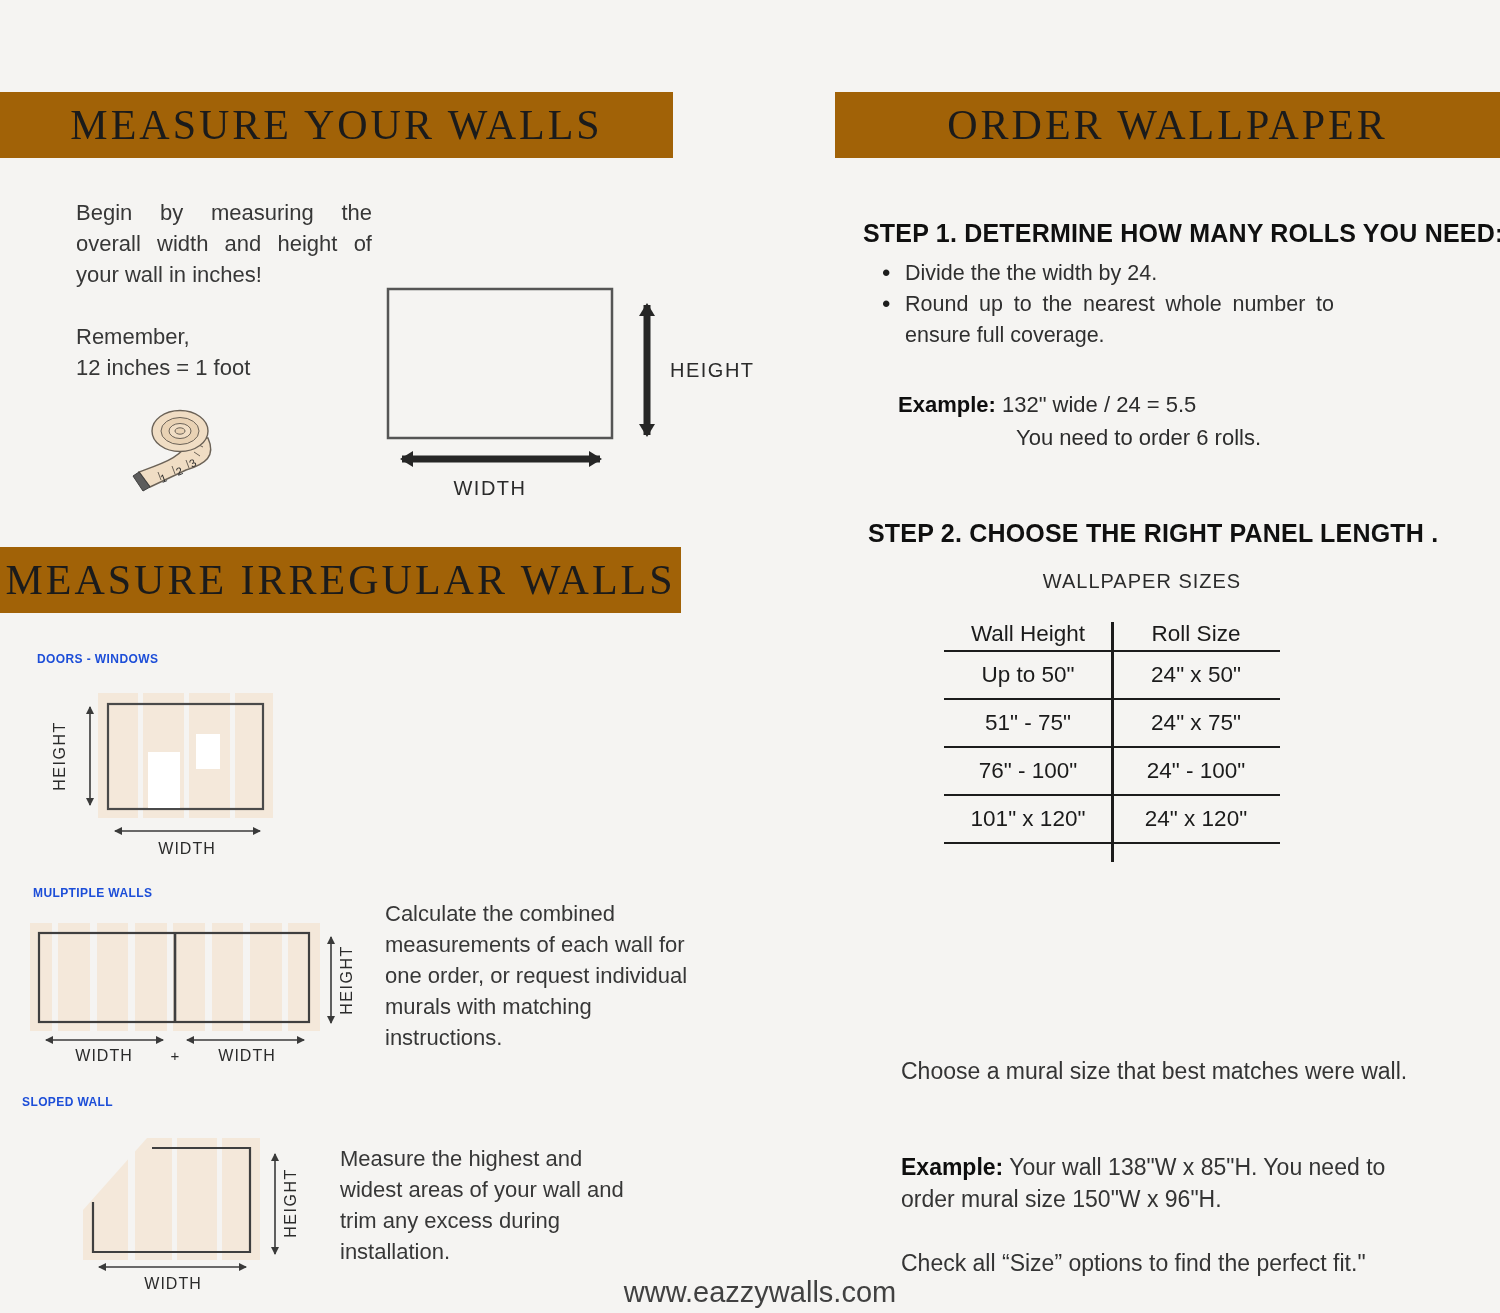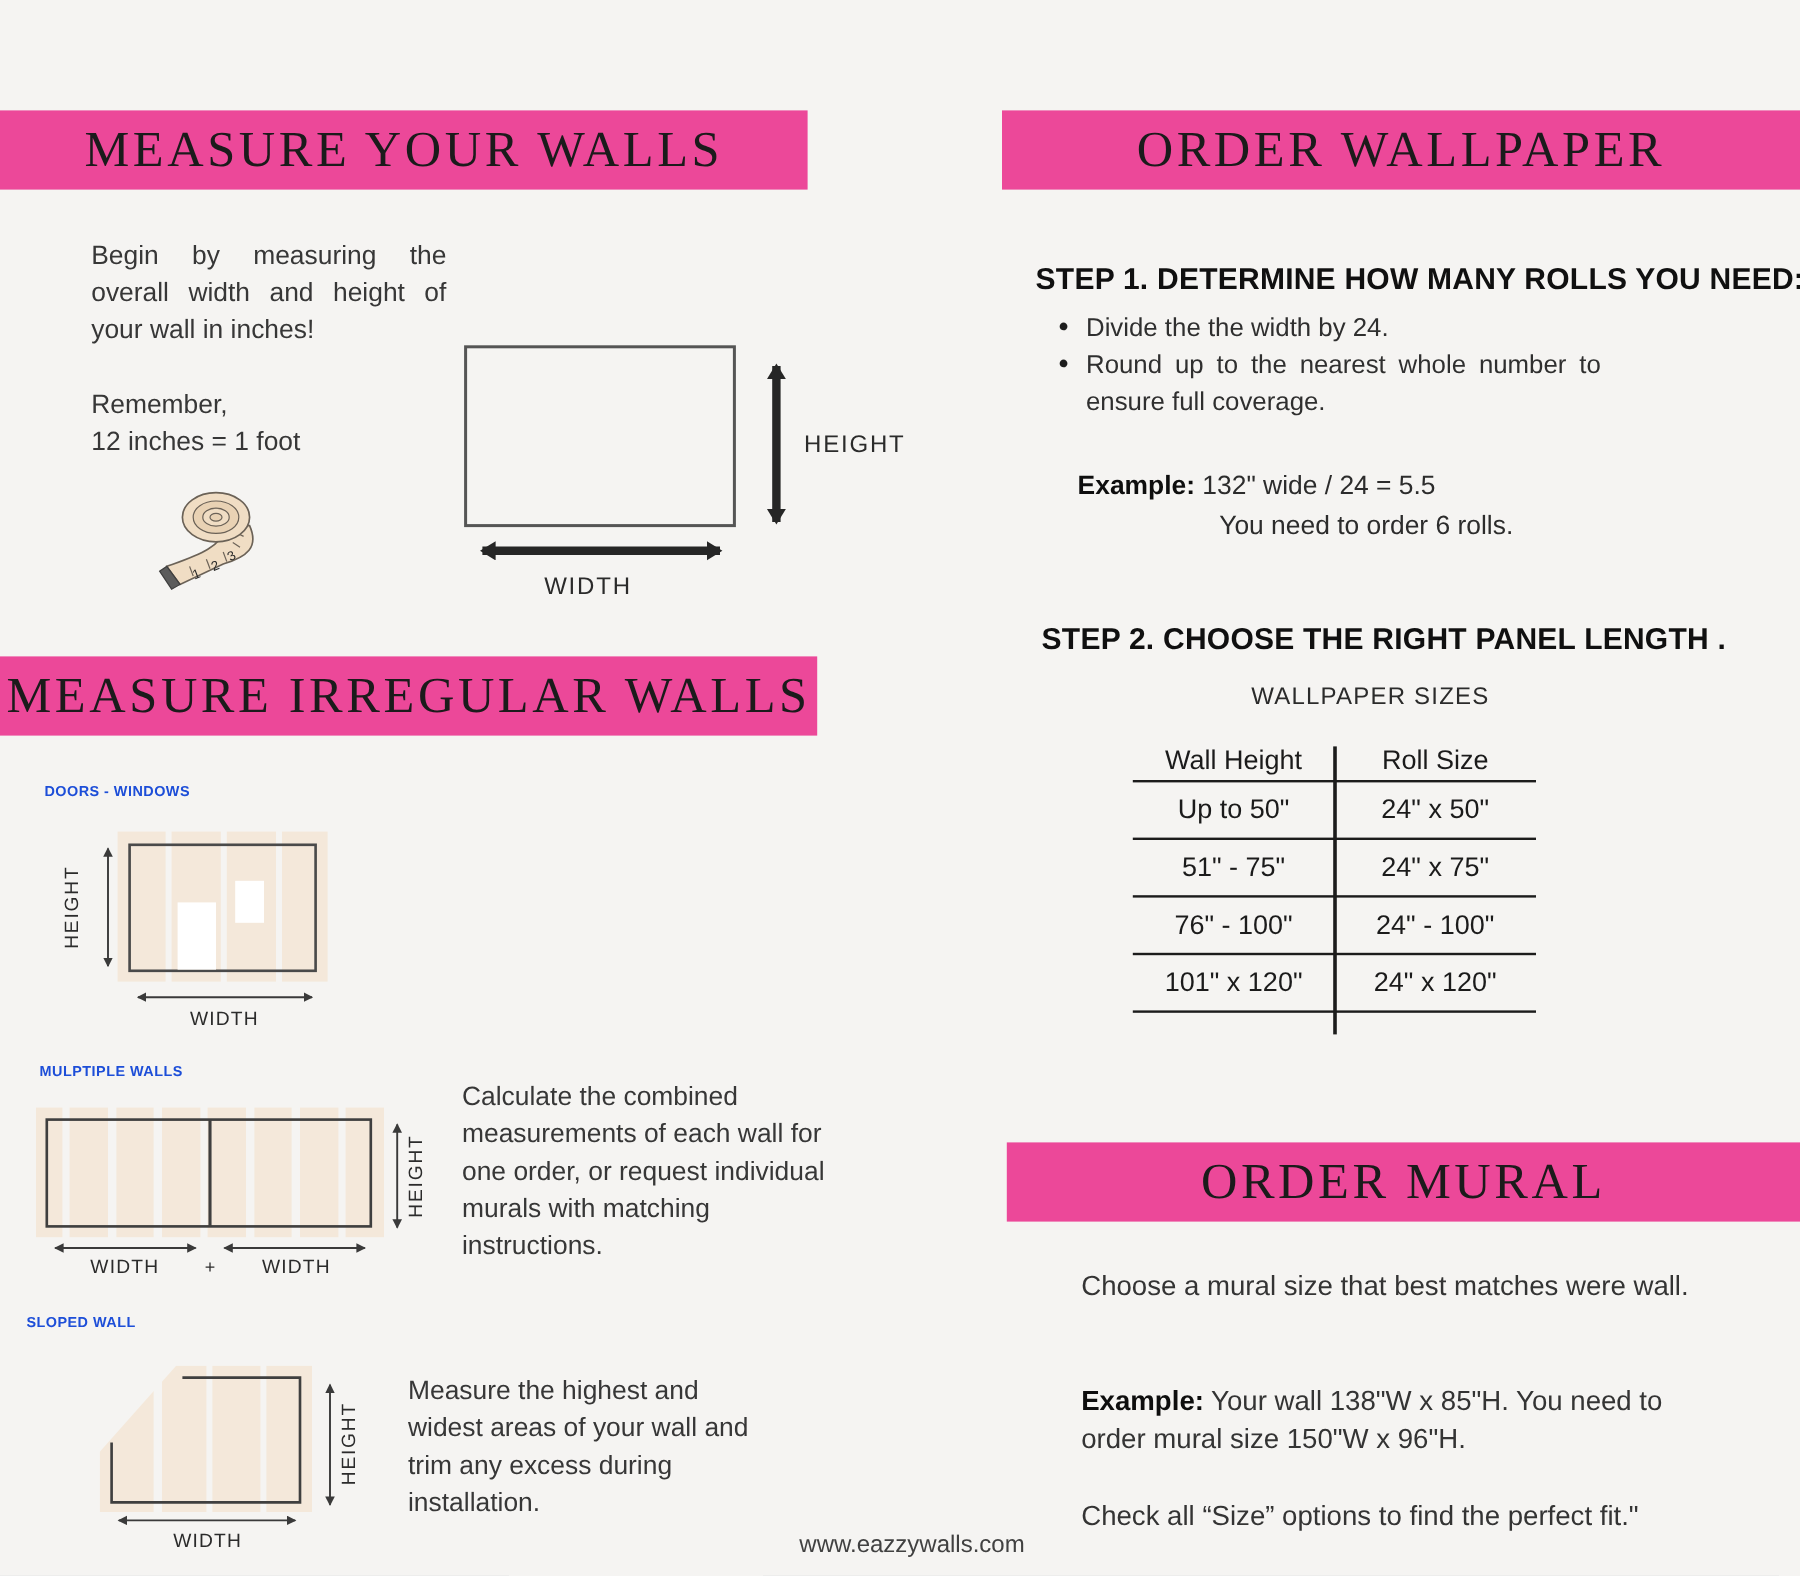--- a/index.html
+++ b/index.html
@@ -2,21 +2,21 @@
 <html><head>
 <meta charset="utf-8">
 <style>
   html,body { margin:0; padding:0; background:#e8e8e8; }
   .page {
     position:relative; width:1500px; height:1313px;
     background:#f5f4f2; overflow:hidden;
     font-family:"Liberation Sans", sans-serif; color:#3b3b3b;
   }
   .banner {
-    position:absolute; background:#ec4899;
+    position:absolute; background:#a16207;
     display:flex; align-items:center; justify-content:center;
     font-family:"Liberation Serif", serif; font-weight:400;
     font-size:42px; letter-spacing:3px; color:#1b1b1b;
     white-space:nowrap;
   }
   .para { position:absolute; font-size:22px; line-height:31px; color:#373737; }
   .justify { text-align:justify; }
   .sublabel {
     position:absolute; font-weight:bold; font-size:12px; letter-spacing:0.4px;
     color:#1d4ed8; text-align:left; white-space:nowrap;
@@ -41,21 +41,21 @@
   .wp-table { position:absolute; left:944px; top:617px; width:336px; font-size:22.5px; color:#1b1b1b; }
   .wp-row { display:flex; height:46px; align-items:center; border-top:2px solid #1c1c1c; }
   .wp-row.wp-header { border-top:none; height:33px; }
   .wp-row.wp-last { border-bottom:2px solid #1c1c1c; }
   .wp-cell { flex:1; text-align:center; white-space:nowrap; }
   .wp-vline { position:absolute; left:calc(50% - 1px); top:5px; height:240px; width:2.5px; background:#1c1c1c; }
   .mural-para { position:absolute; font-size:23px; line-height:31.5px; color:#343434; }
   .mural-para .lbl { font-weight:bold; color:#0e0e0e; }
   .footer {
     position:absolute; left:600px; top:1276px; width:320px; text-align:center;
-    font-size:20px; color:#414141;
+    font-size:29px; color:#414141;
   }
   .diag { position:absolute; }
   .diag text {
     font-family:"Liberation Sans", sans-serif; fill:#2b2b2b;
   }
   .nowrap { white-space:nowrap; }
 </style>
 </head>
 <body>
 
@@ -229,23 +229,20 @@
     <div class="wp-row">
       <div class="wp-cell">76" - 100"</div>
       <div class="wp-cell">24" - 100"</div>
     </div>
     <div class="wp-row wp-last">
       <div class="wp-cell">101" x 120"</div>
       <div class="wp-cell">24" x 120"</div>
     </div>
   </div>
 
-  <div class="banner" style="left:839px; top:952px; width:661px; height:66px;">
-    <span>ORDER MURAL</span>
-  </div>
 
   <div class="mural-para" style="left:901px; top:1056px; width:508px;">Choose a mural size that best matches were wall.</div>
 
   <div class="mural-para" style="left:901px; top:1152px; width:516px;">
     <span class="lbl">Example:</span>
     <span>Your wall 138"W x 85"H. You need to order mural size 150"W x 96"H.</span>
   </div>
 
   <div class="mural-para nowrap" style="left:901px; top:1248px; width:560px;">Check all “Size” options to find the perfect fit."</div>
 

